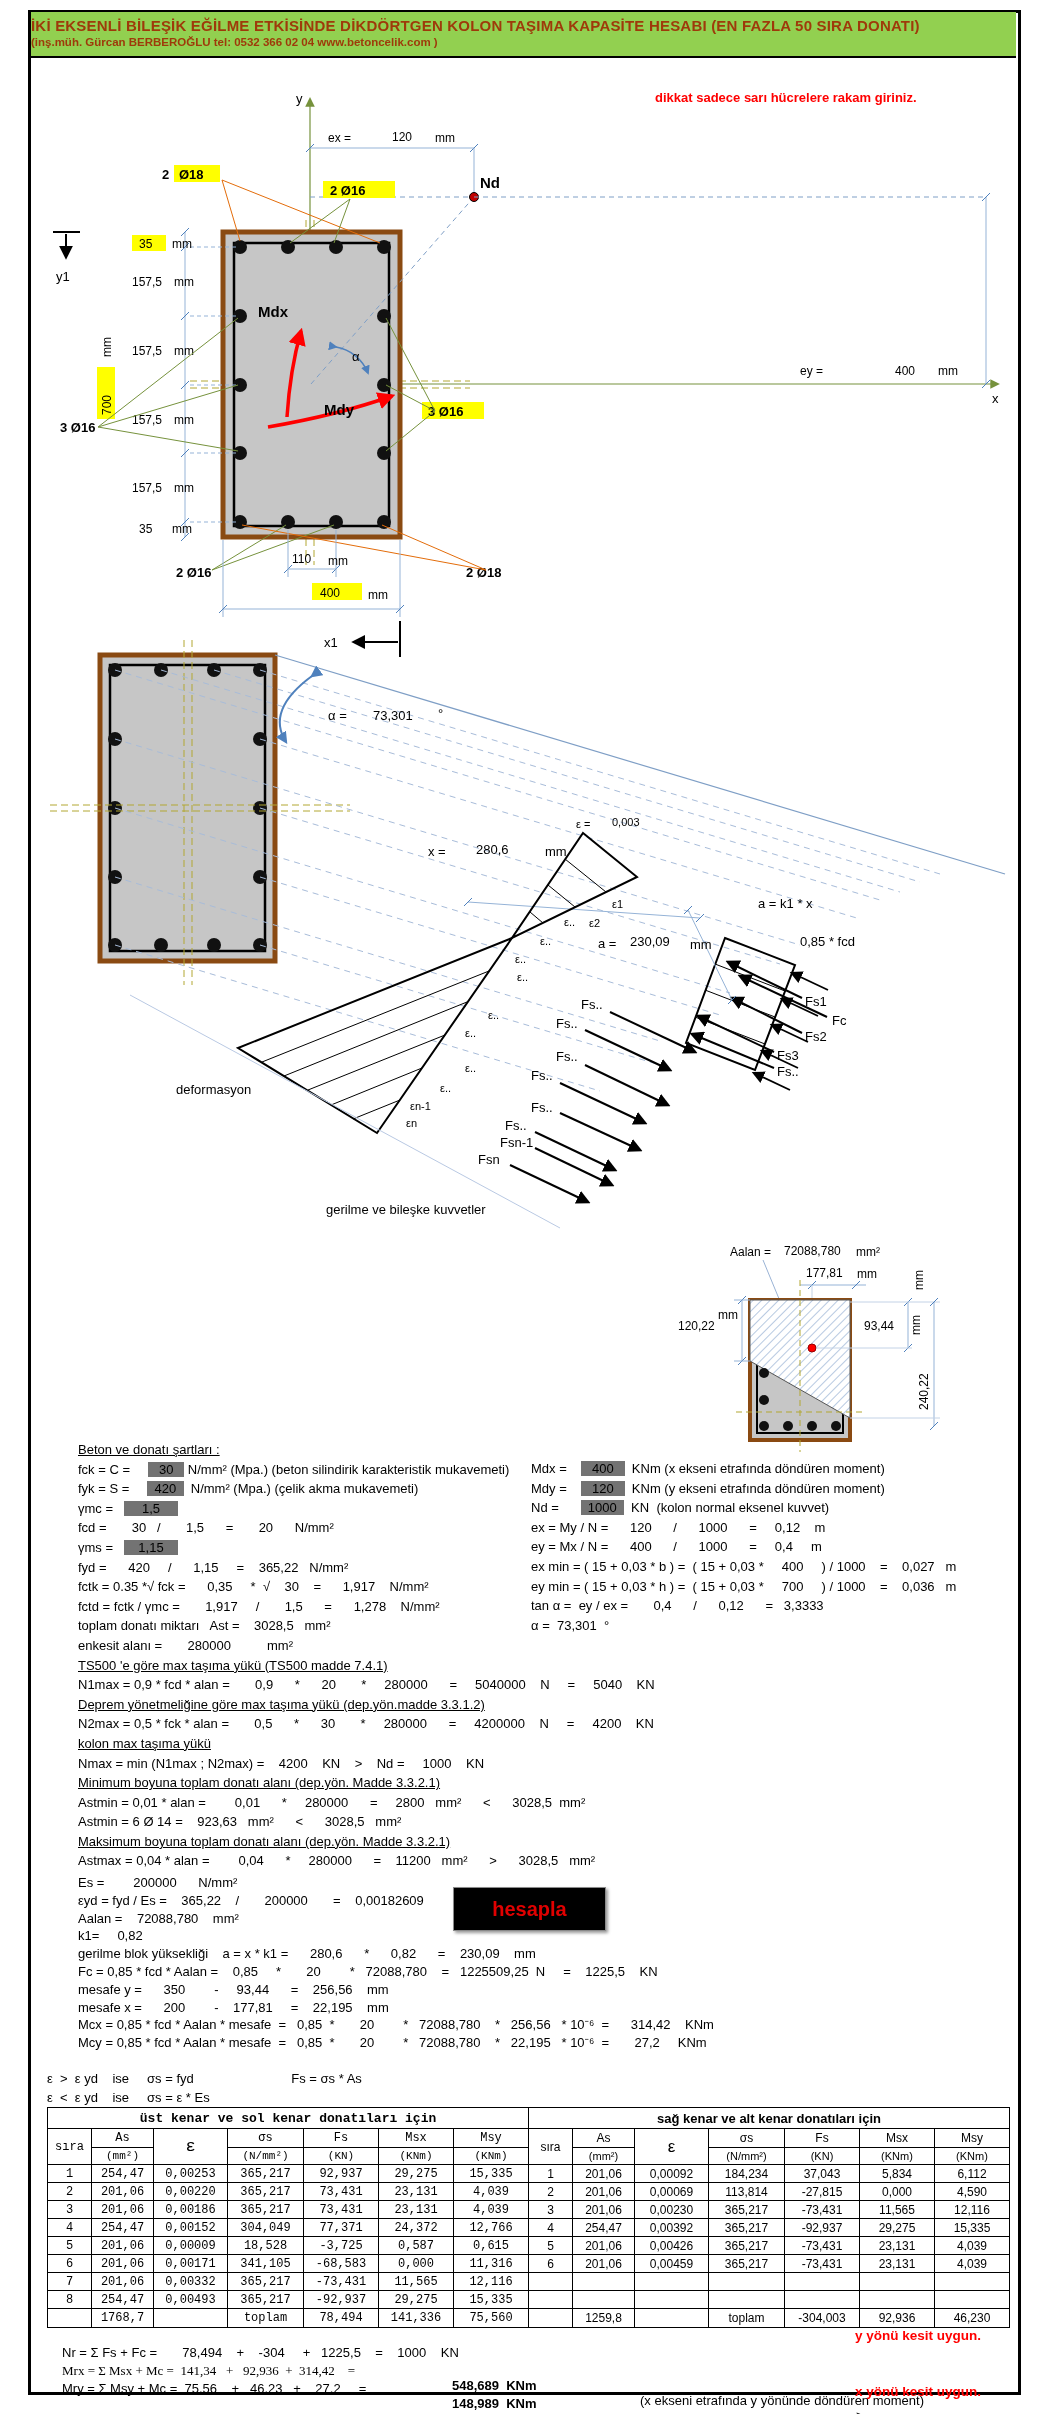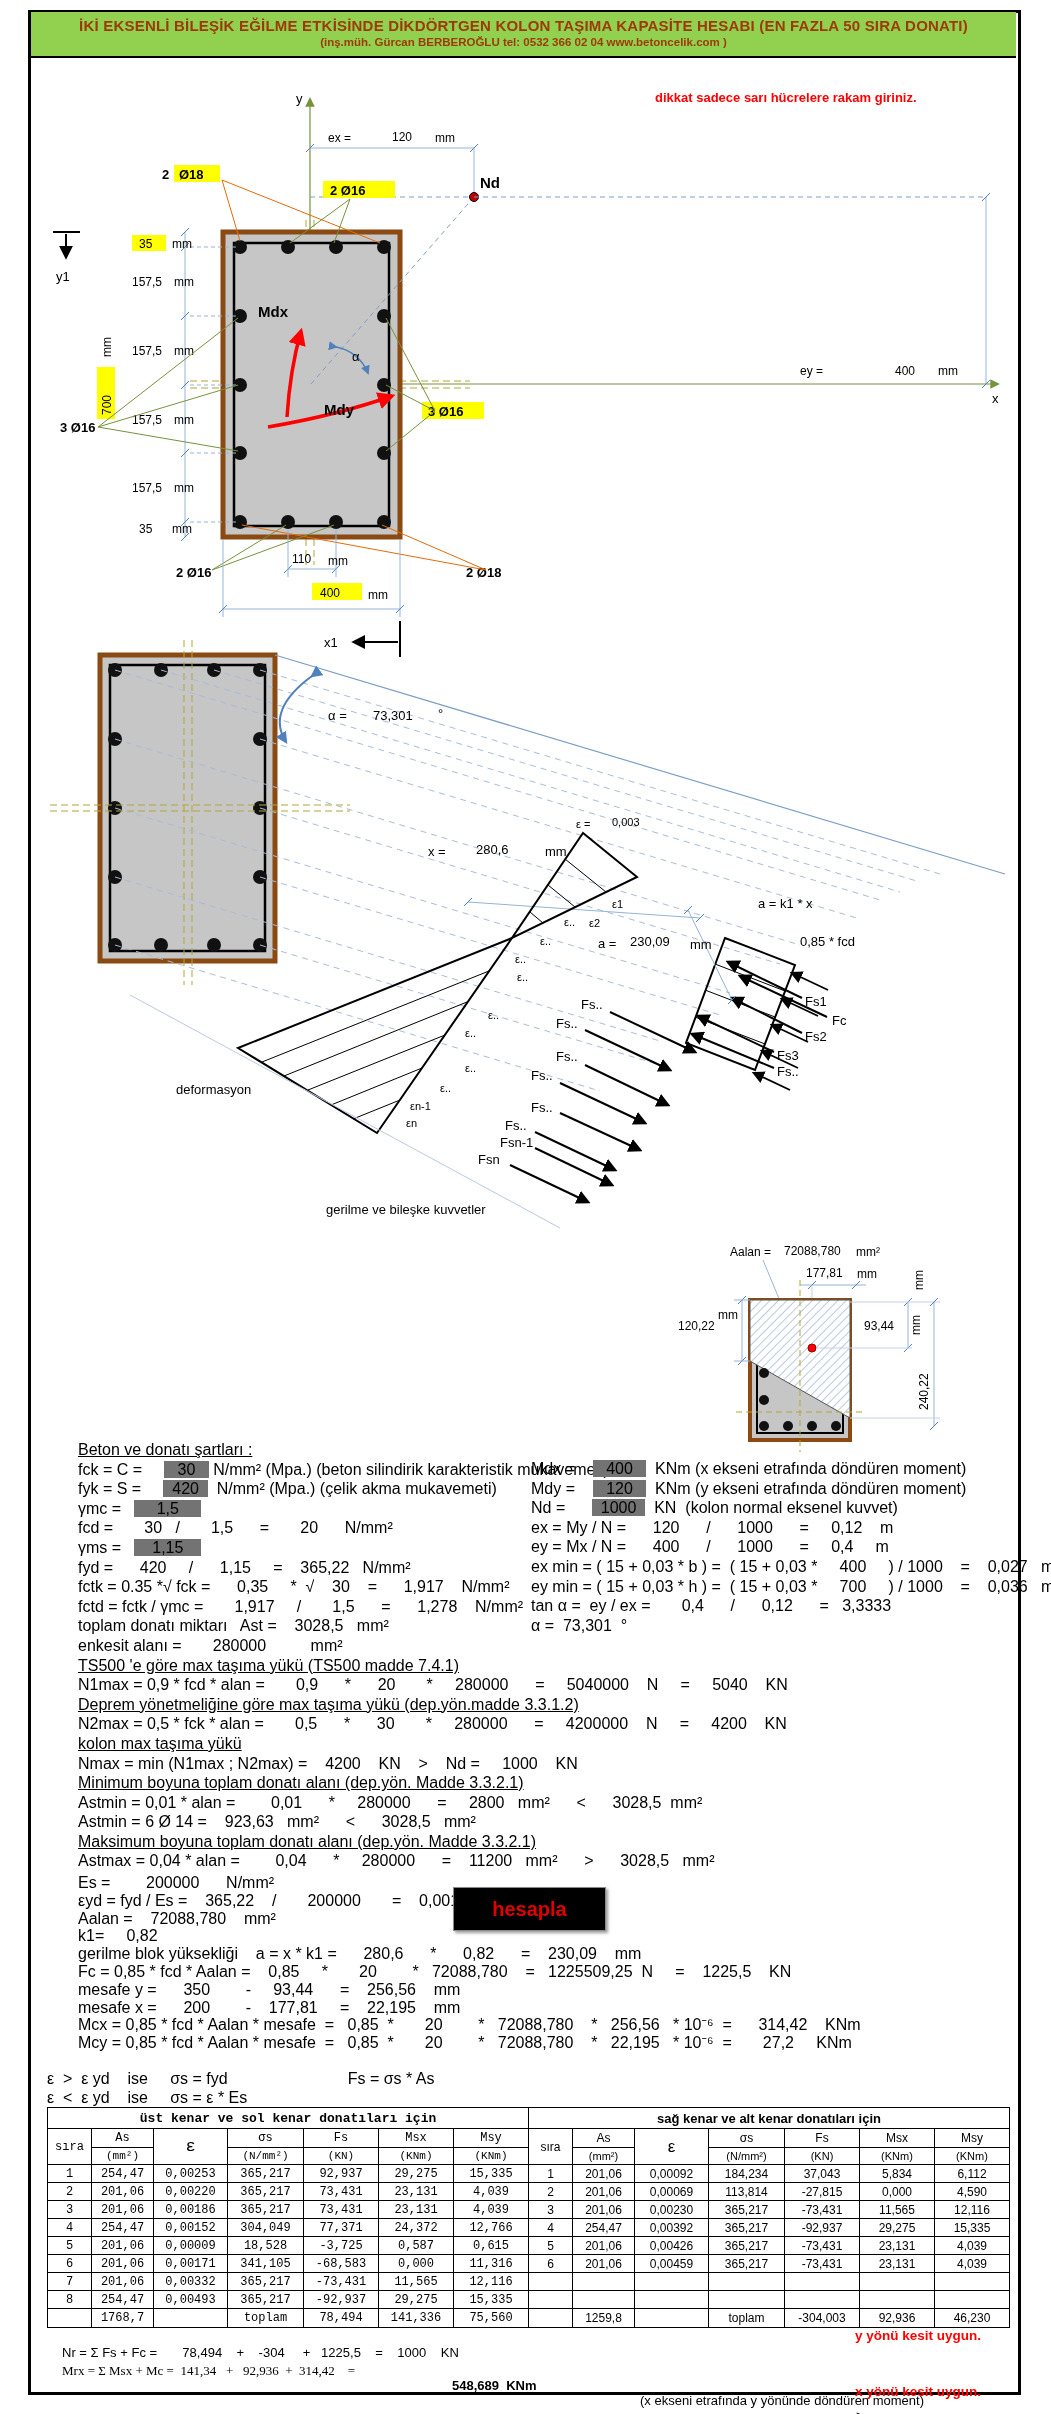--- a/index.html
+++ b/index.html
@@ -1,26 +1,26 @@
 <!DOCTYPE html>
 <html><head>
 <meta charset="utf-8">
 <style>
   html,body{margin:0;padding:0;background:#e8e8e8;}
   #page{position:relative;width:1051px;height:2414px;background:#ffffff;overflow:hidden;
         font-family:"Liberation Sans",sans-serif;color:#000;}
   #frame{position:absolute;left:28px;top:10px;width:987px;height:2379px;border:3px solid #000;}
   #hdr{position:absolute;left:31px;top:12px;width:985px;height:44px;background:#92d050;
-       border-bottom:2px solid #000;text-align:center;color:#9e3a0a;}
+       border-bottom:2px solid #000;text-align:left;color:#9e3a0a;}
   #hdr .t1{font-weight:bold;font-size:15px;padding-top:5px;letter-spacing:.2px;}
   #hdr .t2{font-weight:bold;font-size:11.5px;padding-top:2px;}
   #warn{position:absolute;left:655px;top:90px;color:#ff0000;font-weight:bold;font-size:13px;}
   svg{position:absolute;}
   svg text{font-family:"Liberation Sans",sans-serif;fill:#000;}
-  .tblock{position:absolute;font-size:16px;white-space:pre;}
+  .tblock{position:absolute;font-size:13px;white-space:pre;}
   .tblock .line{height:19.6px;line-height:19.6px;}
   #calc-left2 .line{height:17.8px;line-height:17.8px;}
   #cond .line{height:19px;line-height:19px;}
   .hl{background:#737373;}
   .u{text-decoration:underline;}
   #hesapla{position:absolute;left:453px;top:1887px;width:153px;height:44px;background:#000000;
      border:1px solid #8a8a8a;box-shadow:2px 2px 3px rgba(0,0,0,.4);color:#e00000;
      font-weight:bold;font-size:20px;font-family:"Liberation Sans",sans-serif;cursor:pointer;}
   .dwrap{position:absolute;}
   .dtab{border-collapse:collapse;table-layout:fixed;width:100%;font-size:12px;}
@@ -696,15 +696,23 @@
     <span style="left:62px;">Nr = Σ Fs + Fc =       78,494    +    -304     +   1225,5    =    1000    KN</span>
   </div>
   <div class="srow" style="top:2348px;">
     <span style="left:62px;font-family:Liberation Serif, serif;">Mrx = Σ Msx + Mc =  141,34   +   92,936  +  314,42    =</span>
     <span style="left:452px;font-weight:bold;">548,689  KNm</span>
     <span style="left:640px;">(x ekseni etrafında y yönünde döndüren moment)</span>
     <span style="left:856px;">&gt;</span>
     
     
   </div>
+  <div class="srow" style="top:2366px;">
+    <span style="left:62px;">Mry = Σ Msy + Mc =  75,56    +   46,23   +    27,2     =</span>
+    <span style="left:452px;font-weight:bold;">148,989  KNm</span>
+    <span style="left:640px;">(y ekseni etrafında x yönünde döndüren moment)</span>
+    
+    
+    
+  </div>
   <div class="verdict" style="left:855px;top:2328px;">y yönü kesit uygun.</div>
   <div class="verdict" style="left:855px;top:2384px;">x yönü kesit uygun.</div>
 </div>
 
 </body></html>

